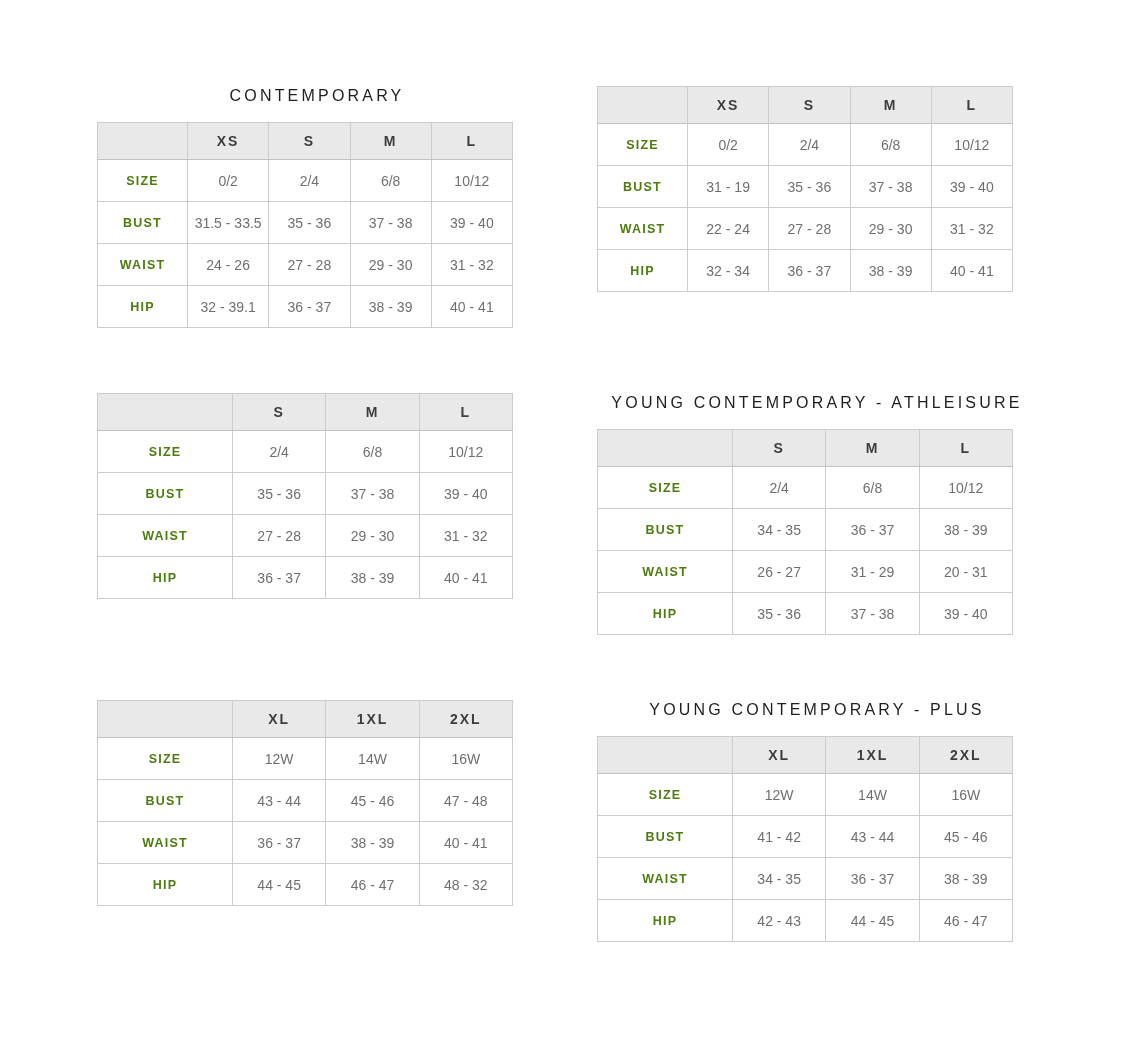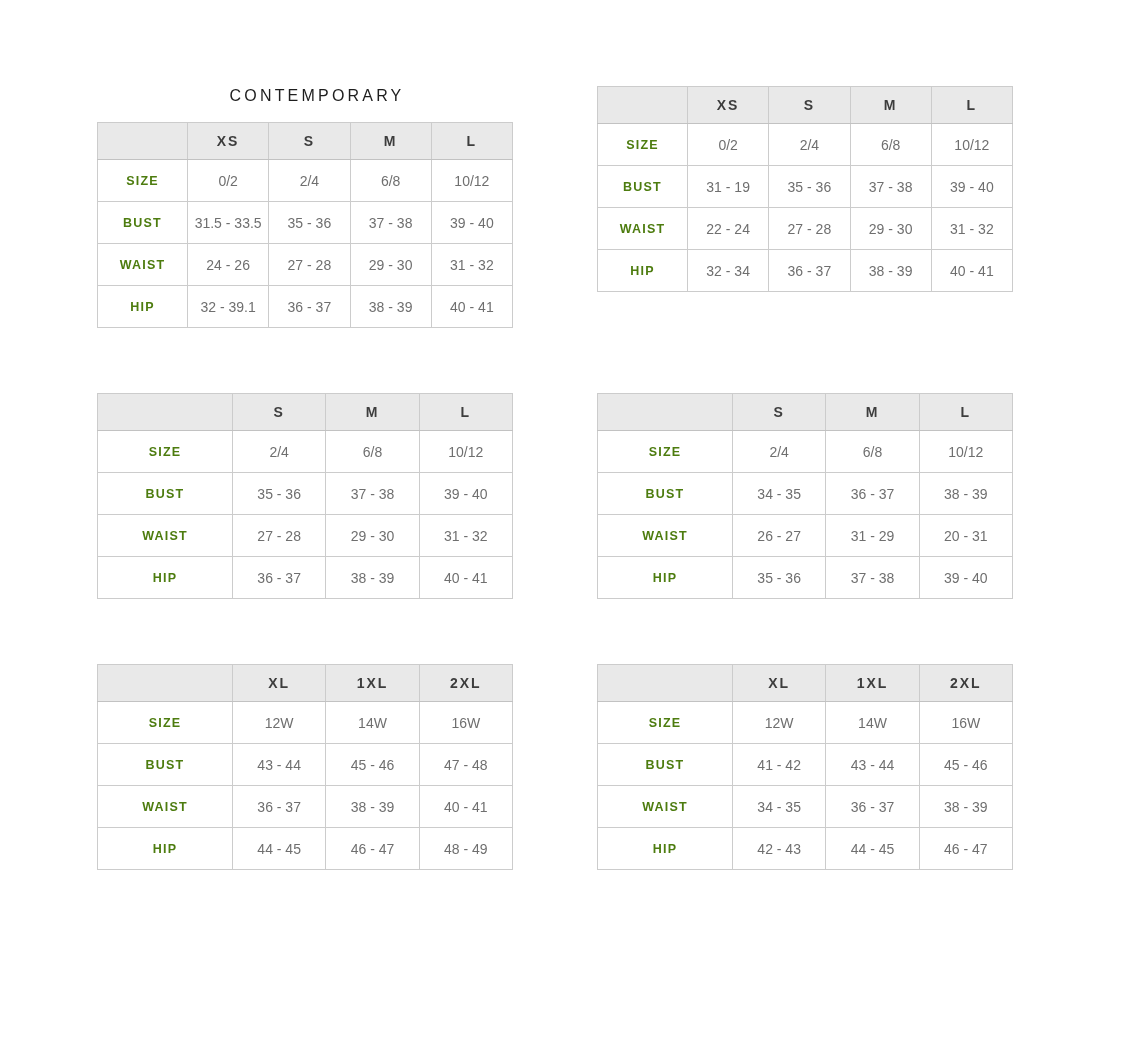--- a/index.html
+++ b/index.html
@@ -184,20 +184,21 @@
           <td class="row-label">HIP</td>
           <td>36 - 37</td>
           <td>38 - 39</td>
           <td>40 - 41</td>
         </tr>
       </tbody>
     </table>
   </section>
 
   <section class="chart-section">
+    <h2 class="chart-title">YOUNG CONTEMPORARY - ATHLEISURE</h2>
     <table class="size-table cols-4">
       <thead>
         <tr>
           <th></th>
           <th>S</th>
           <th>M</th>
           <th>L</th>
         </tr>
       </thead>
       <tbody>
@@ -255,27 +256,28 @@
         <tr>
           <td class="row-label">WAIST</td>
           <td>36 - 37</td>
           <td>38 - 39</td>
           <td>40 - 41</td>
         </tr>
         <tr>
           <td class="row-label">HIP</td>
           <td>44 - 45</td>
           <td>46 - 47</td>
-          <td>48 - 49</td>
-        </tr>
-      </tbody>
-    </table>
-  </section>
-
-  <section class="chart-section">
+          <td>48 - 32</td>
+        </tr>
+      </tbody>
+    </table>
+  </section>
+
+  <section class="chart-section">
+    <h2 class="chart-title">YOUNG CONTEMPORARY - PLUS</h2>
     <table class="size-table cols-4">
       <thead>
         <tr>
           <th></th>
           <th>XL</th>
           <th>1XL</th>
           <th>2XL</th>
         </tr>
       </thead>
       <tbody>

